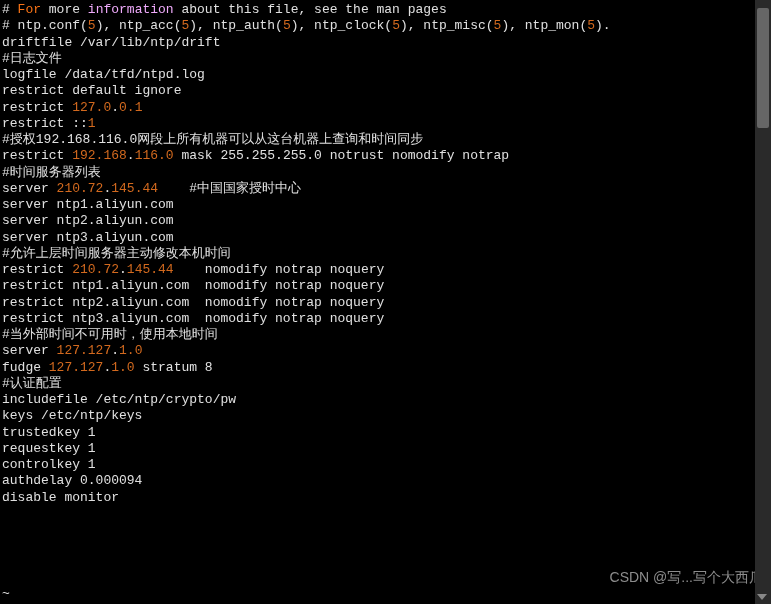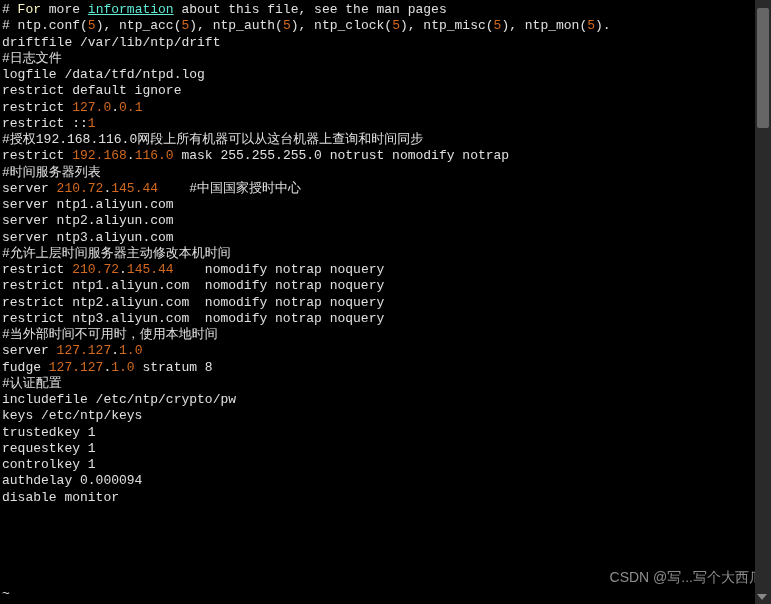--- a/index.html
+++ b/index.html
@@ -18,22 +18,22 @@
       overflow: hidden;
       position: relative;
       padding: 2px;
     }
     .terminal {
       white-space: pre;
     }
     .line {
       display: block;
     }
-    .cyan { color: #5eead4; text-decoration: underline; }
-    .orange { color: #fef9c3; }
+    .cyan { color: #f0abfc; }
+    .orange { color: #f97316; }
     .num { color: #d2691e; }
     .watermark {
       position: absolute;
       bottom: 18px;
       right: 8px;
       color: #bbb;
       font-size: 14px;
       font-family: sans-serif;
       opacity: 0.75;
     }

